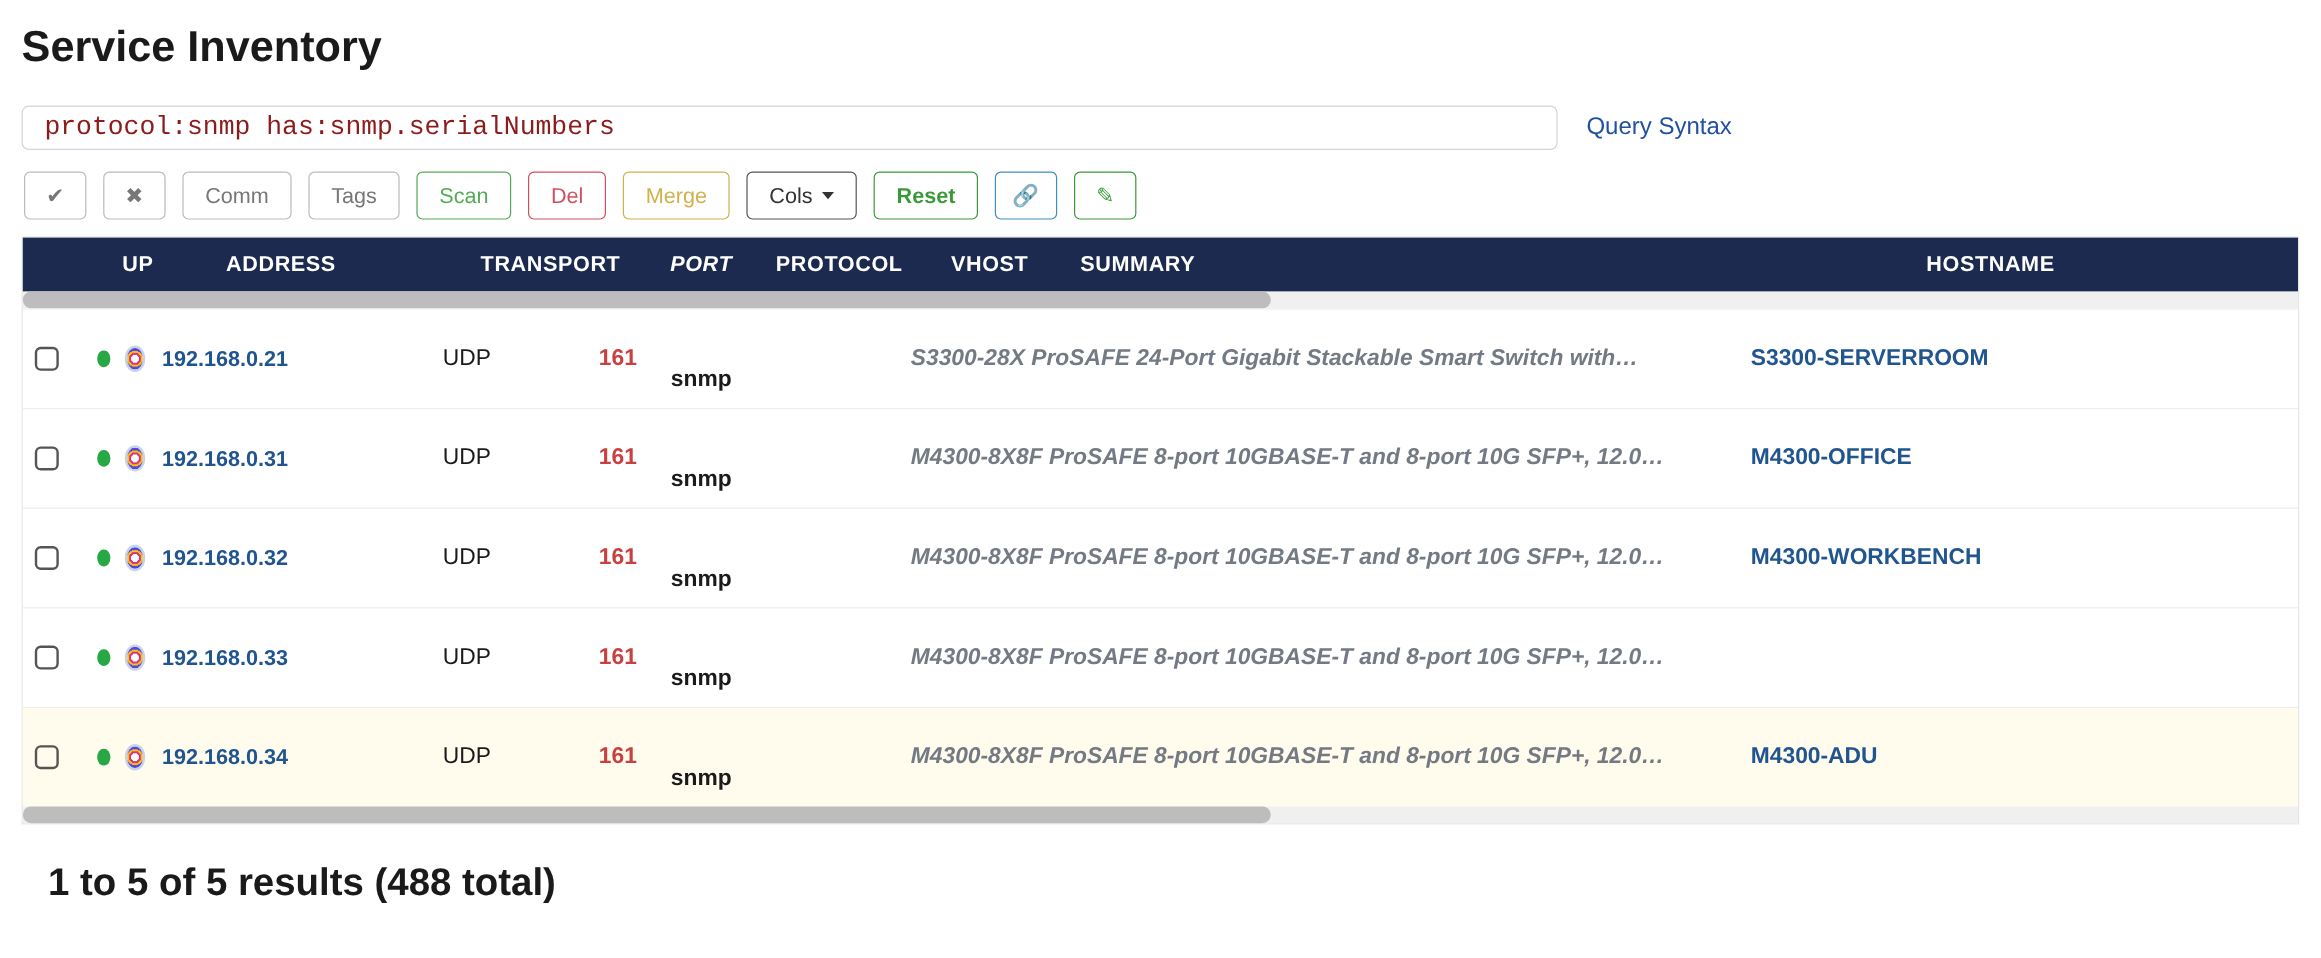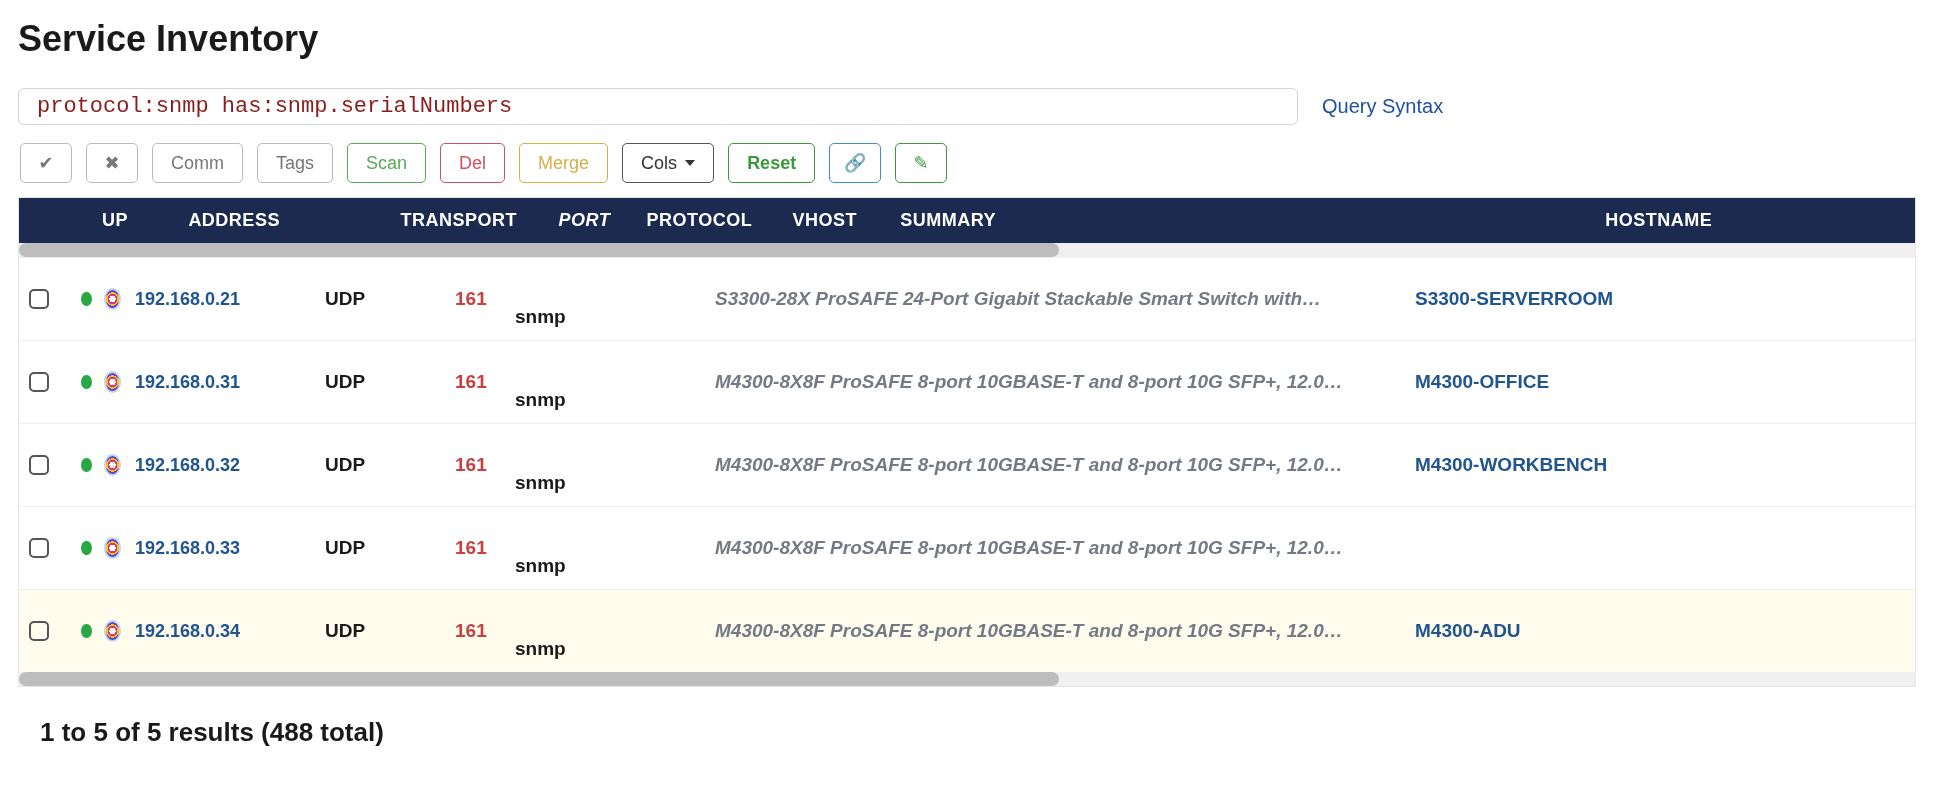--- a/index.html
+++ b/index.html
@@ -42,28 +42,28 @@
 
     .tr { display: flex; align-items: center; padding: 12px 0 12px 10px; border-top: 1px solid #eee; font-size: 19px; }
     .tr.alt { background: #fffcee; }
     .td { padding-right: 14px; }
     .cb { width: 46px; }
     .cb input { width: 20px; height: 20px; border: 2px solid #555; border-radius: 5px; appearance: none; display: block; }
     .up-dot { width: 14px; height: 14px; border-radius: 50%; background: #28a745; display: inline-block; margin-left: 6px; }
     .svc-icon { width: 22px; height: 22px; display: inline-block; margin-left: 10px; border-radius: 50%; border: 2px solid #c7d3e6; background: radial-gradient(circle at 50% 50%, #fff 0 30%, #d63384 30% 45%, #ffc107 45% 60%, #4f46e5 60% 100%); vertical-align: middle; filter: blur(0.4px); }
     .up-cell { width: 60px; display: flex; align-items: center; gap: 2px; }
     .addr { width: 190px; color: #20558f; font-weight: 700; font-size: 18px; }
-    .trans { width: 130px; font-weight: 700; }
+    .trans { width: 130px; font-weight: 400; margin-left: 44px; }
     .port { width: 60px; color: #c94040; font-weight: 700; text-align: left; }
     .proto { width: 118px; font-weight: 700; margin-top: 36px; }
     .vhost { width: 82px; }
     .summ { width: 700px; color: #747a84; font-style: italic; font-weight: 600; white-space: nowrap; overflow: hidden; text-overflow: ellipsis; }
     .host { width: 320px; color: #20558f; font-weight: 700; }
 
-    .results-text { font-size: 26px; font-weight: 700; margin: 30px 0 0 22px; }
+    .results-text { font-size: 32px; font-weight: 700; margin: 30px 0 0 22px; }
   </style>
 </head>
 <body>
 
 <h1>Service Inventory</h1>
 
 <div class="search-row">
   <div class="search-box">
     <span class="search-text">protocol:snmp has:snmp.serialNumbers</span>
   </div>

